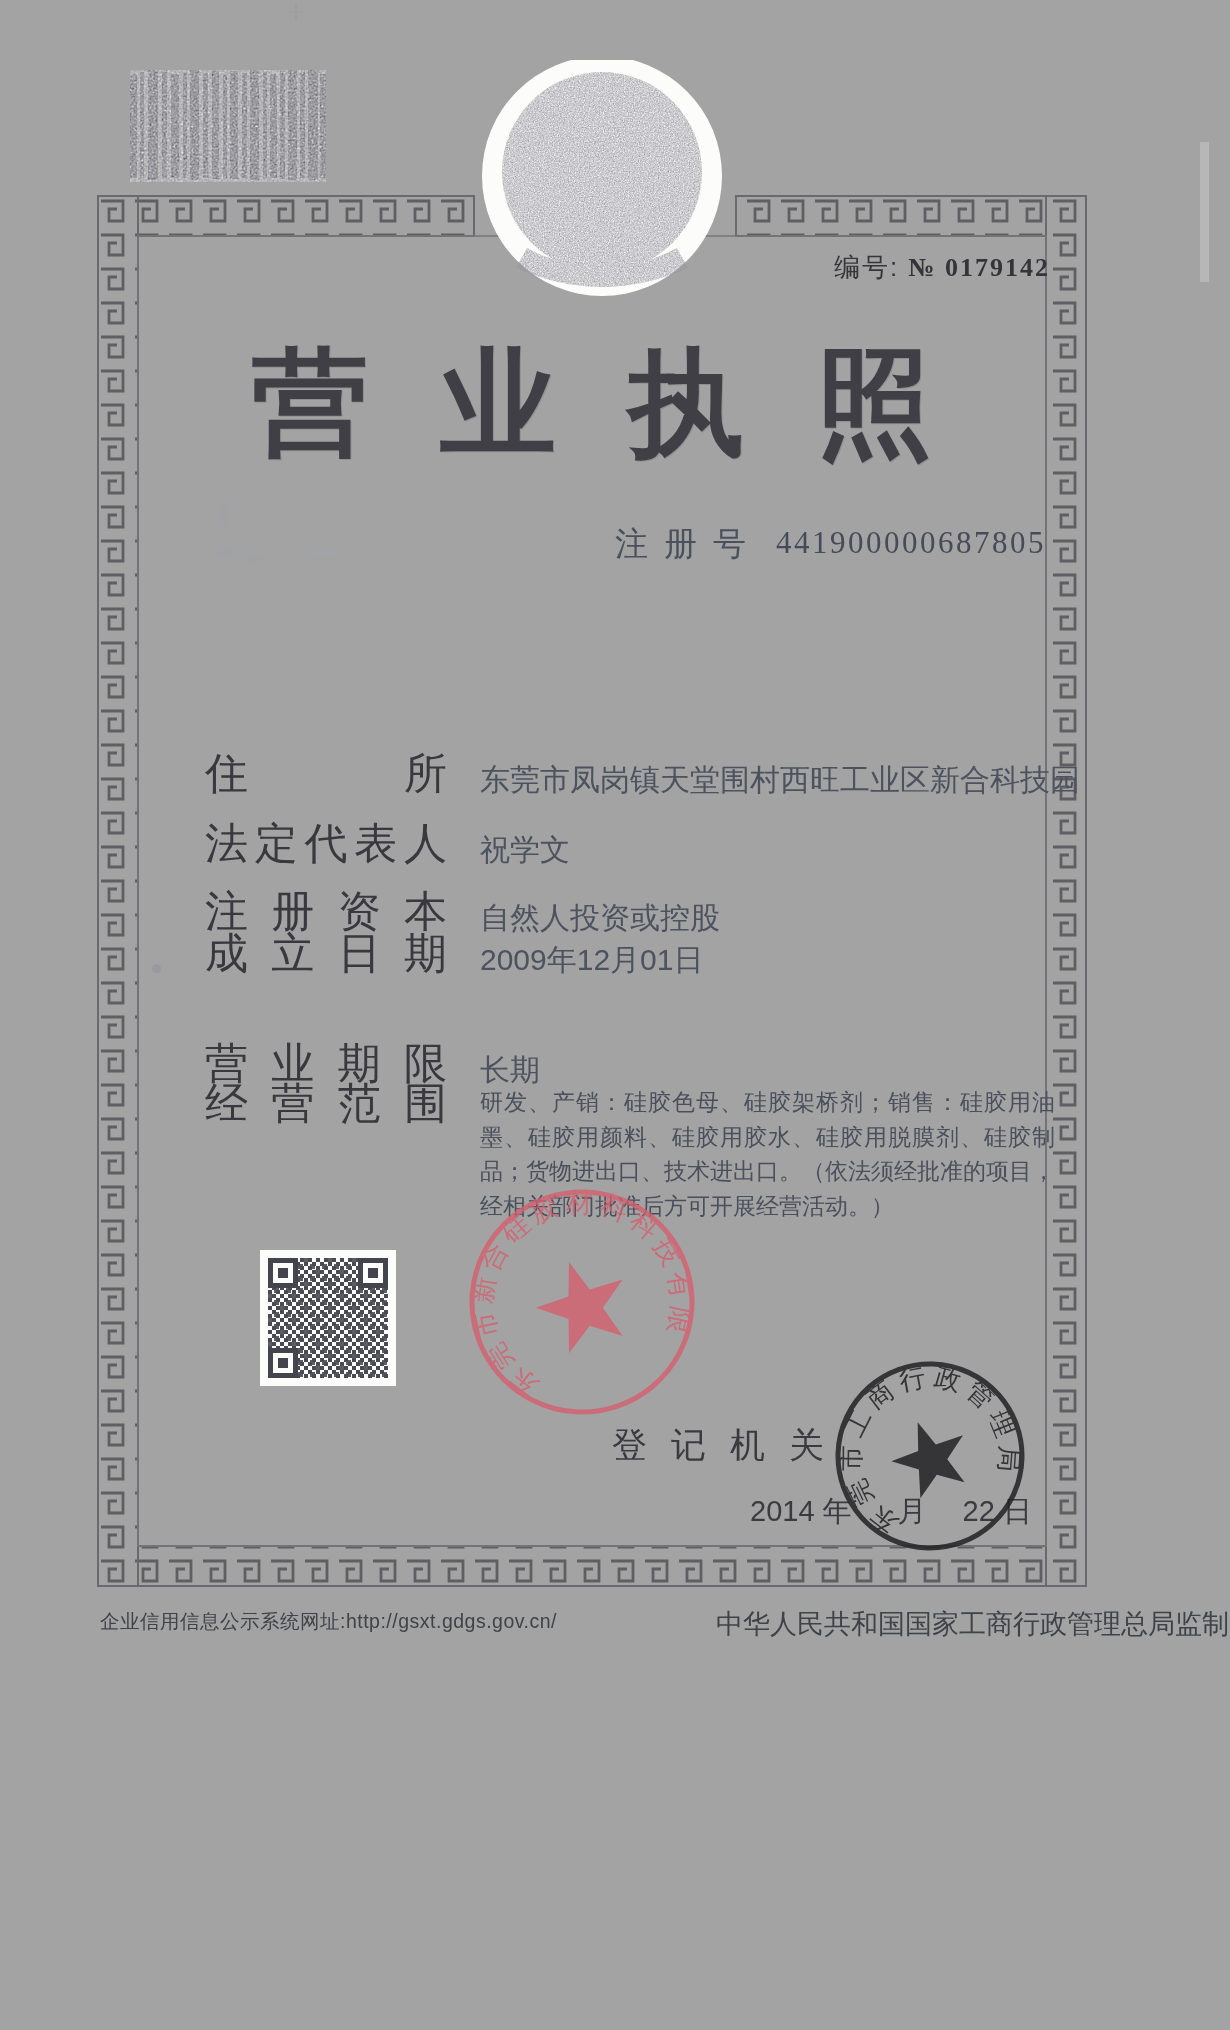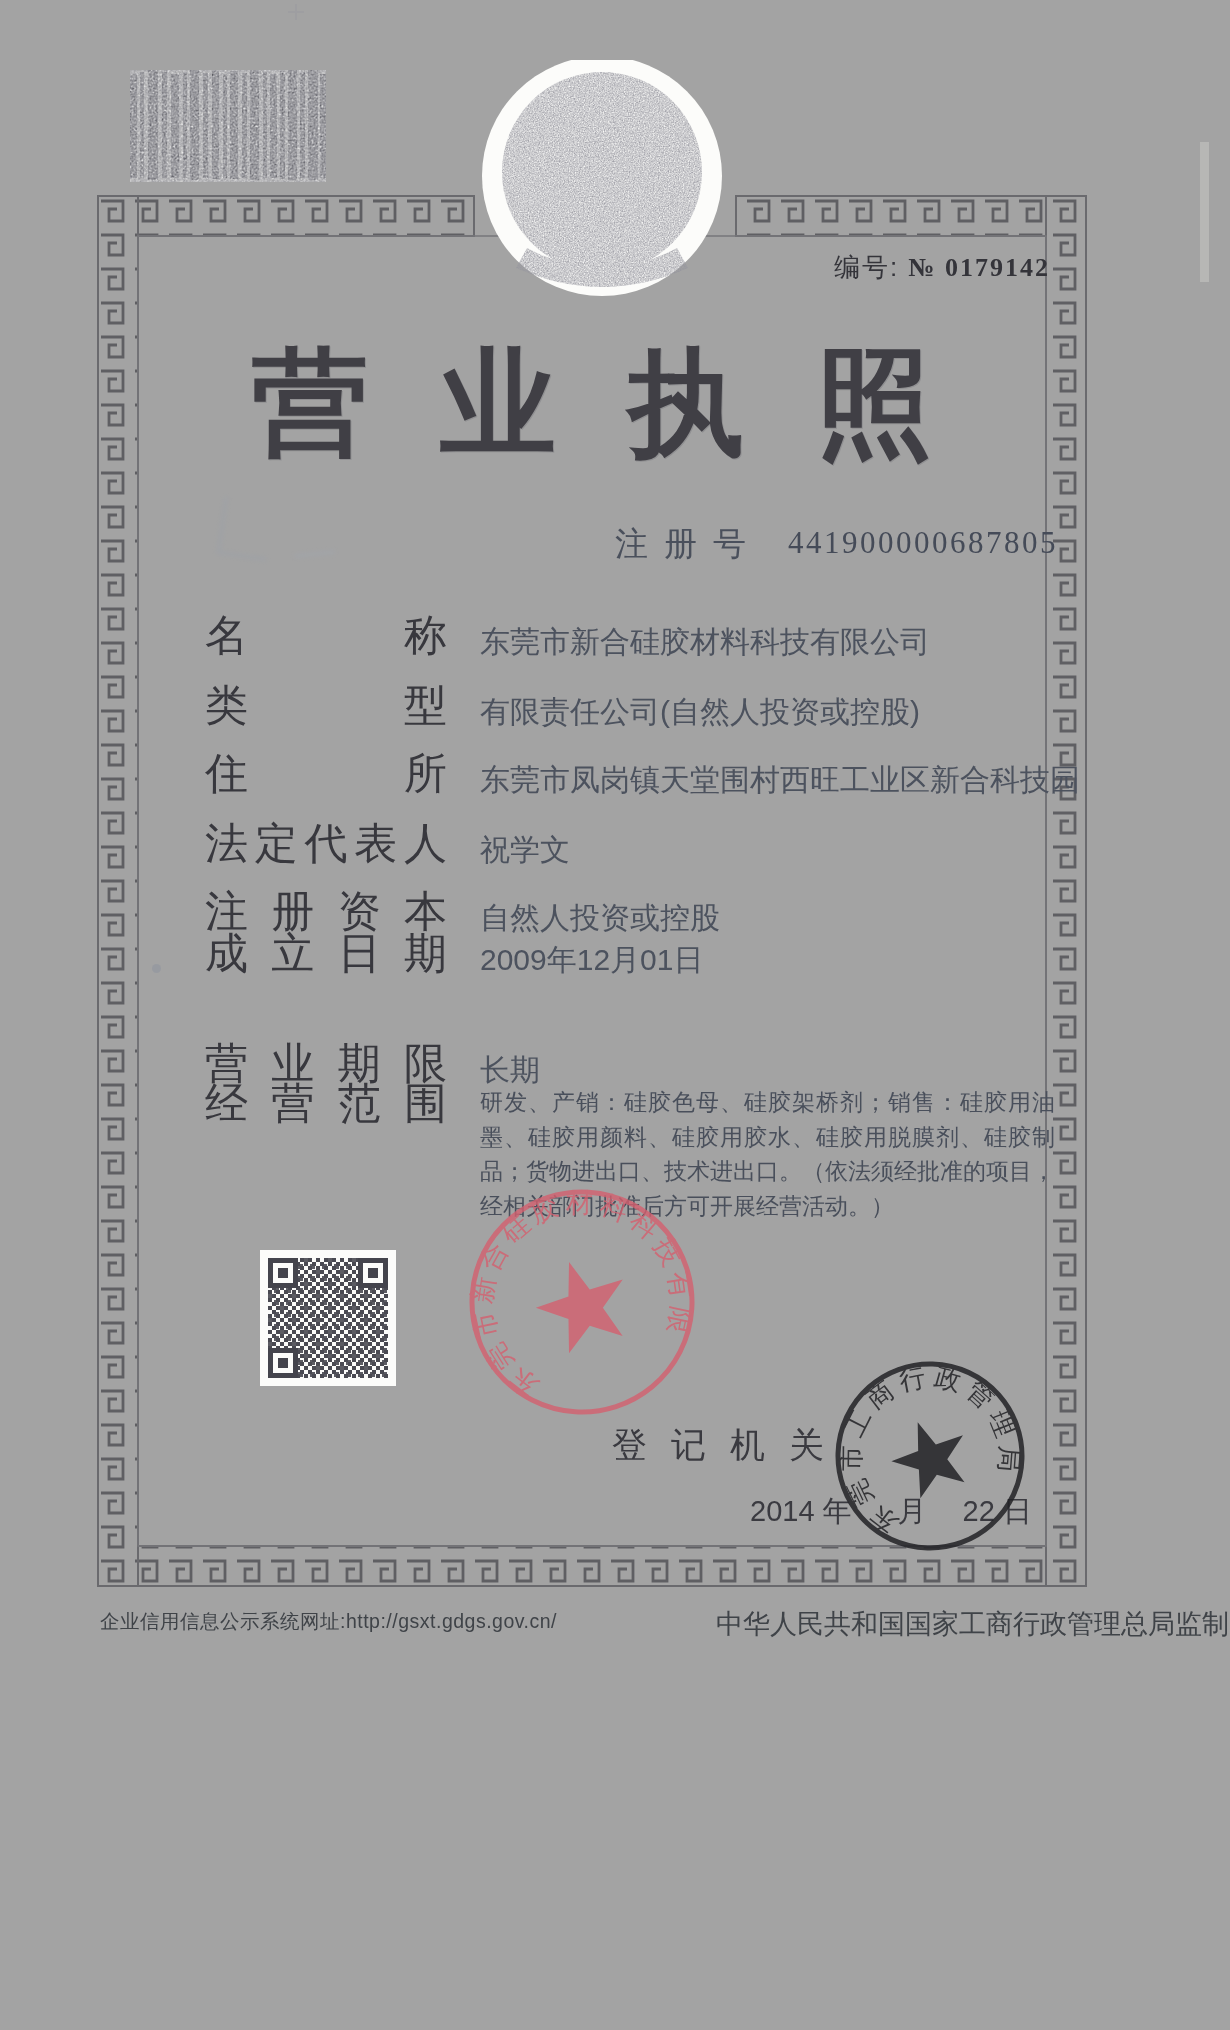--- a/index.html
+++ b/index.html
@@ -13,21 +13,21 @@
   #serial .no{font-family:"Liberation Serif",serif;font-weight:bold;}
   
   #title{
     left:96px;top:326px;width:992px;box-sizing:border-box;text-align:center;
     font-size:116px;font-weight:bold;letter-spacing:72px;padding-left:72px;
     color:#403f45;text-shadow:1px 1px 0 rgba(110,110,115,.35);white-space:nowrap;
   }
   
   #regno{left:615px;top:522px;display:flex;align-items:flex-start;white-space:nowrap;}
   #regno .rlbl{font-size:33px;letter-spacing:16px;color:#4a505c;}
-  #regno .rval{font-size:31px;font-family:"Liberation Serif",serif;letter-spacing:2.5px;color:#454b58;margin-left:26px;padding-top:3px;}
+  #regno .rval{font-size:31px;font-family:"Liberation Serif",serif;letter-spacing:2.5px;color:#454b58;margin-left:14px;padding-top:3px;}
   
   .row{position:absolute;left:205px;width:860px;display:flex;align-items:flex-start;}
   .row .lbl{
     width:242px;flex:0 0 242px;font-size:43px;line-height:1.1;color:#38383e;
     text-align:justify;text-align-last:justify;text-justify:inter-character;
   }
   .row .val{margin-left:33px;font-size:30px;color:#4c525e;padding-top:10px;white-space:nowrap;}
   .row .val.para{white-space:normal;font-size:23px;line-height:1.5;padding-top:5px;width:575px;text-align:justify;color:#494f5b;}
   
   #registrar{left:612px;top:1422px;font-size:35px;letter-spacing:24px;color:#3a3a40;white-space:nowrap;}
@@ -124,28 +124,20 @@
     <span class="no">№ 0179142</span>
   </div>
 
   <div class="abs" id="title">营业执照</div>
 
   <div class="abs" id="regno">
     <span class="rlbl">注册号</span>
     <span class="rval">441900000687805</span>
   </div>
 
-  <div class="row" style="top:612px">
-    <div class="lbl">名称</div>
-    <div class="val">东莞市新合硅胶材料科技有限公司</div>
-  </div>
-  <div class="row" style="top:682px">
-    <div class="lbl">类型</div>
-    <div class="val">有限责任公司(自然人投资或控股)</div>
-  </div>
   <div class="row" style="top:750px">
     <div class="lbl">住所</div>
     <div class="val">东莞市凤岗镇天堂围村西旺工业区新合科技园</div>
   </div>
   <div class="row" style="top:820px">
     <div class="lbl">法定代表人</div>
     <div class="val">祝学文</div>
   </div>
   <div class="row" style="top:888px">
     <div class="lbl">注册资本</div>

